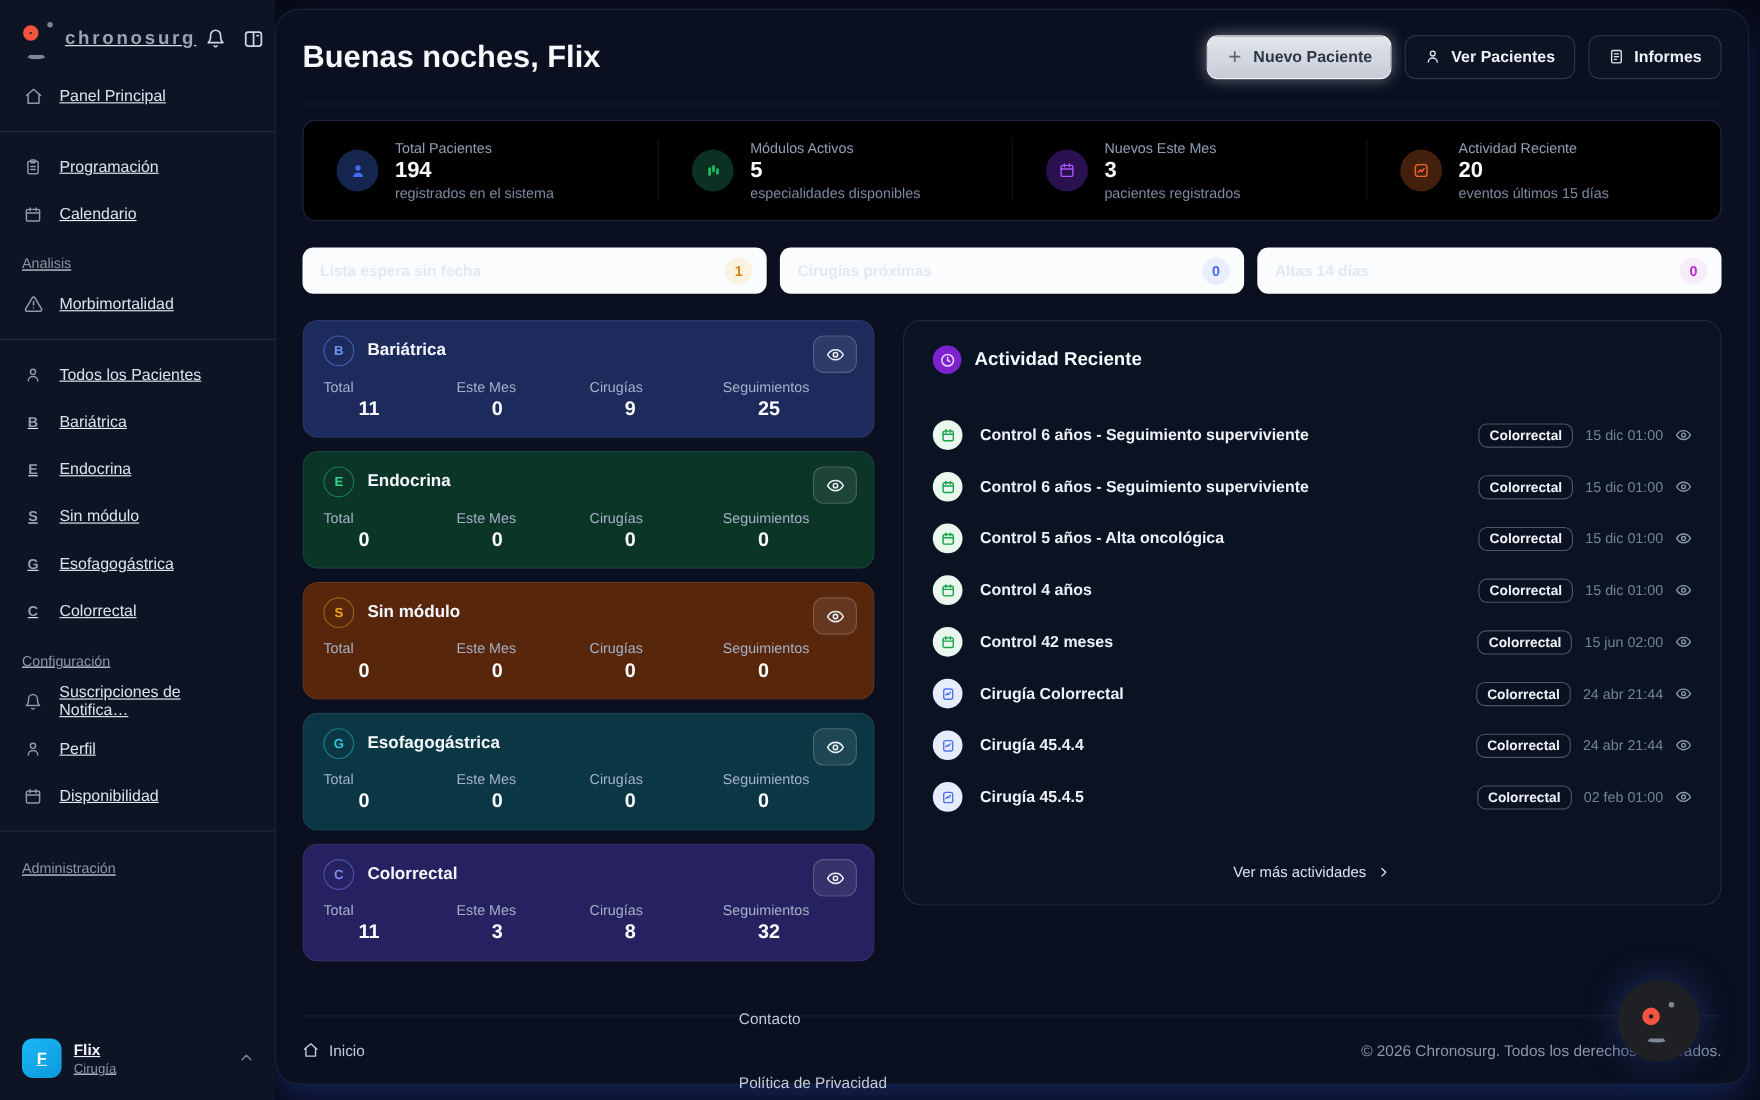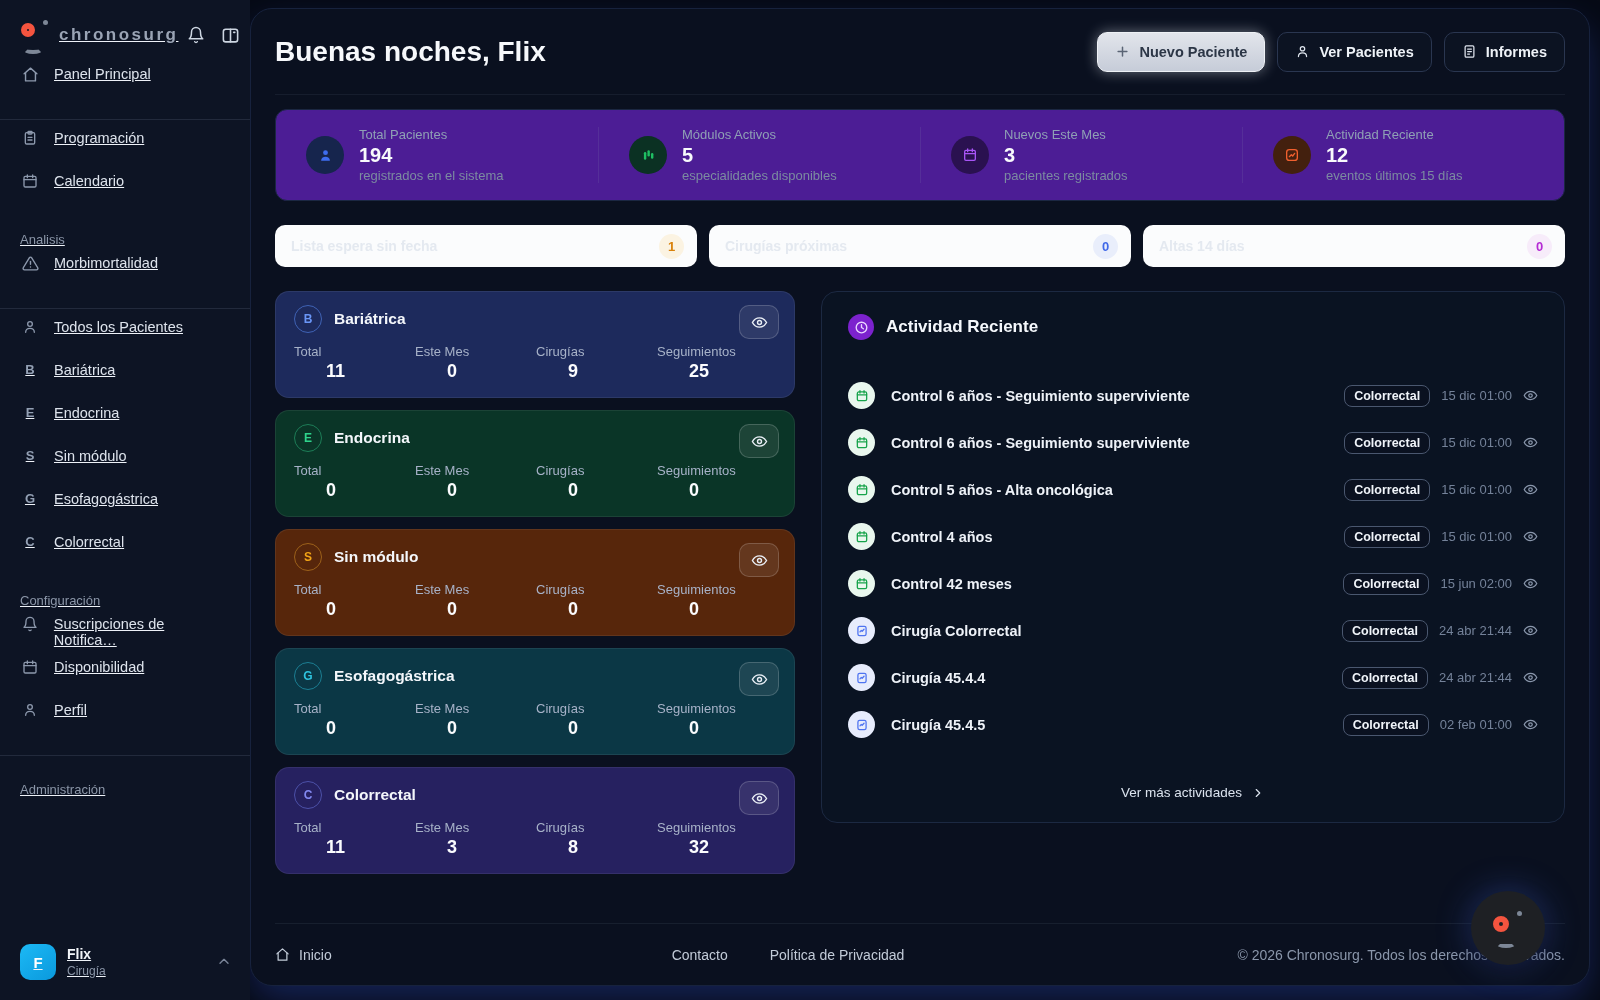--- a/index.html
+++ b/index.html
@@ -12,21 +12,21 @@
   .logo-row { display:flex; align-items:center; gap:9px; padding:18px 18px 14px 20px; }
   .logo-mark { position:relative; width:30px; height:34px; flex:0 0 auto; }
   .logo-ring { position:absolute; left:1px; top:5px; width:14px; height:14px; border:6px solid #f4543f; border-radius:50%; }
   .logo-dot { position:absolute; right:2px; top:2px; width:5px; height:5px; background:#7d8797; border-radius:50%; }
   .logo-smile { position:absolute; left:3px; top:27px; width:20px; height:9px; border:4px solid transparent; border-bottom:4px solid #7d8797; border-radius:50%; }
   .brand-text { color:#9aa4b5; font-size:17px; letter-spacing:2.5px; font-weight:600; flex:1; }
   .top-icons { display:flex; align-items:center; gap:16px; color:#cdd6e2; }
   .top-icons .ic { cursor:pointer; }
 
   .nav { display:flex; flex-direction:column; }
-  .nav-item { height:43px; display:flex; align-items:flex-start; gap:14px; padding:0 20px; color:#dde3ec; font-size:14.5px; cursor:pointer; }
+  .nav-item { height:43px; display:flex; align-items:center; gap:14px; padding:0 20px; color:#dde3ec; font-size:14.5px; cursor:pointer; }
   .nav-ic { width:20px; display:flex; justify-content:center; color:#8d99ad; }
   .nav-letter { width:20px; text-align:center; color:#93a0b4; font-size:13px; font-weight:700; }
   .divider { border-top:1px solid rgba(148,163,184,.16); margin:10px 0; }
   .section-label { padding:16px 20px 8px; color:#8b96a8; font-size:13px; }
 
   .user-row { margin-top:auto; display:flex; align-items:center; gap:11px; padding:16px 18px 20px 20px; }
   .avatar { width:36px; height:36px; border-radius:10px; background:linear-gradient(140deg,#1cb9f5,#0a99dd); color:#fff; font-weight:700; font-size:15px; display:flex; align-items:center; justify-content:center; }
   .user-name { font-size:14px; font-weight:700; color:#f2f5f9; line-height:1.25; }
   .user-role { font-size:12px; color:#8b96a8; }
   .user-chevron { margin-left:auto; color:#7b8699; }
@@ -39,21 +39,21 @@
   .main-header { height:86px; flex:0 0 auto; display:flex; align-items:center; justify-content:space-between; border-bottom:1px solid rgba(148,163,184,.09); }
   .greeting { font-size:28px; font-weight:700; color:#f6f8fb; }
   .header-actions { display:flex; gap:12px; }
   .btn { display:flex; align-items:center; gap:9px; height:40px; padding:0 17px; border-radius:10px; font-size:14.5px; font-weight:600; cursor:pointer; border:1px solid transparent; }
   .btn-light { background:linear-gradient(180deg,#e2e5eb,#c6ccd8); color:#2c3646; box-shadow:0 0 14px rgba(224,231,240,.45); border-color:#eef1f5; }
   .btn-light .ic { color:#5a6474; }
   .btn-dark { background:#0c1322; border-color:#2a3650; color:#eef2f7; }
   .btn-dark .ic { color:#dfe5ee; }
 
   
-  .stats-bar { margin-top:14px; background:#4c1d95; border:1px solid #1b2742; border-radius:12px; display:grid; grid-template-columns:repeat(4,1fr); padding:17px 0; flex:0 0 auto; }
+  .stats-bar { margin-top:14px; background:#000000; border:1px solid #1b2742; border-radius:12px; display:grid; grid-template-columns:repeat(4,1fr); padding:17px 0; flex:0 0 auto; }
   .stat-cell { display:flex; align-items:center; gap:15px; padding:0 30px; }
   .stat-cell + .stat-cell { border-left:1px solid rgba(148,163,184,.13); }
   .stat-icon { width:38px; height:38px; border-radius:50%; display:flex; align-items:center; justify-content:center; flex:0 0 auto; }
   .si-blue { background:#16254d; color:#3e6df0; }
   .si-green { background:#0b3123; color:#1fbf63; }
   .si-purple { background:#2a1150; color:#a855f7; }
   .si-orange { background:#43200e; color:#f1602e; }
   .stat-label { font-size:13px; color:#8fa0b5; }
   .stat-value { font-size:20px; font-weight:700; color:#f8fafc; line-height:1.3; }
   .stat-sub { font-size:13px; color:#7c8ba1; }
@@ -103,21 +103,21 @@
   .act-text { margin-left:16px; font-size:14.5px; font-weight:600; color:#eef2f8; }
   .act-right { margin-left:auto; display:flex; align-items:center; gap:11px; }
   .act-badge { border:1px solid #4a576f; border-radius:8px; padding:3px 9px; font-size:12.5px; font-weight:700; color:#f0f4f9; background:rgba(10,16,30,.5); }
   .act-time { font-size:13px; color:#748299; }
   .act-eye { color:#8a97ac; cursor:pointer; }
   .act-more { margin-top:auto; display:flex; align-items:center; justify-content:center; gap:9px; color:#dbe3ee; font-size:13.5px; padding:12px 0 4px; cursor:pointer; }
 
   
   .main-footer { margin-top:auto; border-top:1px solid rgba(148,163,184,.10); height:62px; flex:0 0 auto; display:flex; align-items:center; }
   .foot-left { display:flex; align-items:center; gap:9px; color:#c2cbd8; font-size:14px; cursor:pointer; }
-  .foot-center { display:flex; gap:42px; margin-left:340px; }
+  .foot-center { display:flex; gap:42px; margin-left:340px;flex-direction:column; }
   .foot-link { color:#c2cbd8; font-size:14px; cursor:pointer; }
   .foot-copy { margin-left:auto; color:#8a96aa; font-size:14px; }
 
   
   .chat-bubble { position:absolute; right:55px; bottom:35px; width:74px; height:74px; border-radius:50%; background:#1e2024; z-index:5;
                  display:flex; align-items:center; justify-content:center; cursor:pointer;
                  box-shadow:0 0 34px rgba(76,114,250,.35), 0 6px 18px rgba(0,0,0,.5); }
   .cb-mark { position:relative; width:34px; height:38px; }
   .cb-ring { position:absolute; left:2px; top:7px; width:16px; height:16px; border:6px solid #f4543f; border-radius:50%; }
   .cb-dot { position:absolute; right:3px; top:2px; width:5px; height:5px; background:#7d8797; border-radius:50%; }
@@ -231,36 +231,36 @@
           <svg width="16" height="16" viewBox="0 0 24 24" fill="none" stroke="currentColor" stroke-width="2" stroke-linecap="round" stroke-linejoin="round">
             <path d="M6 8a6 6 0 0 1 12 0c0 7 3 9 3 9H3s3-2 3-9"></path>
             <path d="M10.3 21a1.94 1.94 0 0 0 3.4 0"></path>
           </svg>
         </span>
       <span>Suscripciones de Notifica…</span>
     </div>
     <div class="nav-item">
       <span class="nav-ic">
           <svg width="16" height="16" viewBox="0 0 24 24" fill="none" stroke="currentColor" stroke-width="2" stroke-linecap="round" stroke-linejoin="round">
+            <circle cx="12" cy="7.5" r="3.5"></circle>
+            <path d="M5.5 20c0-3.6 2.9-6 6.5-6s6.5 2.4 6.5 6"></path>
+          </svg>
+        </span>
+      <span>Perfil</span>
+    </div>
+    <div class="nav-item">
+      <span class="nav-ic">
+          <svg width="16" height="16" viewBox="0 0 24 24" fill="none" stroke="currentColor" stroke-width="2" stroke-linecap="round" stroke-linejoin="round">
             <rect x="3" y="5" width="18" height="16" rx="2"></rect>
             <line x1="3" y1="10" x2="21" y2="10"></line>
             <line x1="8" y1="3" x2="8" y2="7"></line>
             <line x1="16" y1="3" x2="16" y2="7"></line>
           </svg>
         </span>
       <span>Disponibilidad</span>
-    </div>
-    <div class="nav-item">
-      <span class="nav-ic">
-          <svg width="16" height="16" viewBox="0 0 24 24" fill="none" stroke="currentColor" stroke-width="2" stroke-linecap="round" stroke-linejoin="round">
-            <circle cx="12" cy="7.5" r="3.5"></circle>
-            <path d="M5.5 20c0-3.6 2.9-6 6.5-6s6.5 2.4 6.5 6"></path>
-          </svg>
-        </span>
-      <span>Perfil</span>
     </div>
     <div class="divider"></div>
     <div class="section-label">Administración</div>
   </nav>
 
   <div class="user-row">
     <div class="avatar">F</div>
     <div>
       <div class="user-name">Flix</div>
       <div class="user-role">Cirugía</div>
@@ -354,21 +354,21 @@
     </div>
     <div class="stat-cell">
       <div class="stat-icon si-orange">
         <svg width="16" height="16" viewBox="0 0 24 24" fill="none" stroke="currentColor" stroke-width="2" stroke-linecap="round" stroke-linejoin="round">
             <rect x="4" y="4" width="16" height="16" rx="4"></rect>
             <polyline points="8,14.5 11,11.5 13,13.5 16,9.5"></polyline>
           </svg>
       </div>
       <div>
         <div class="stat-label">Actividad Reciente</div>
-        <div class="stat-value">12</div>
+        <div class="stat-value">20</div>
         <div class="stat-sub">eventos últimos 15 días</div>
       </div>
     </div>
   </section>
 
   <section class="filter-row">
     <div class="filter">
       <span class="filter-label">Lista espera sin fecha</span>
       <span class="filter-badge fb-orange">1</span>
     </div>

